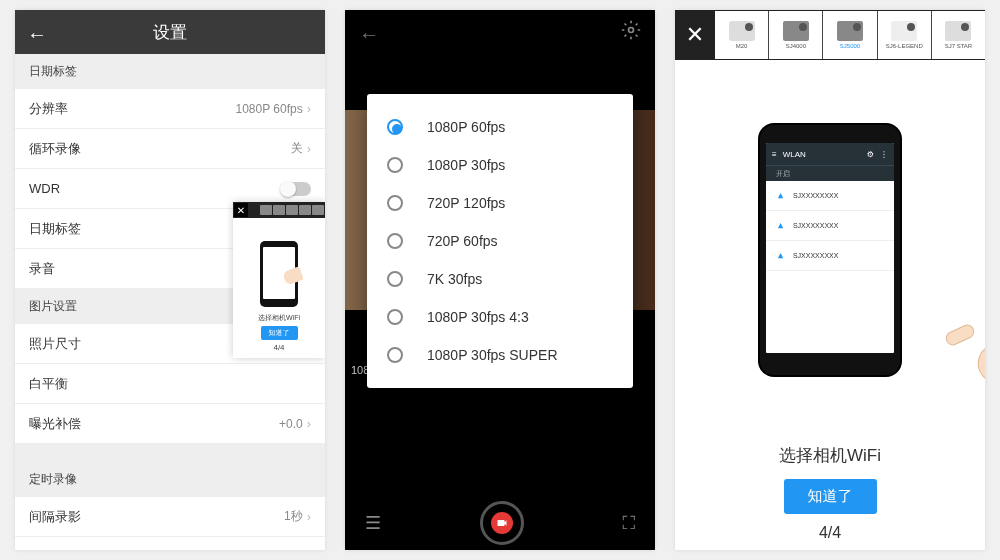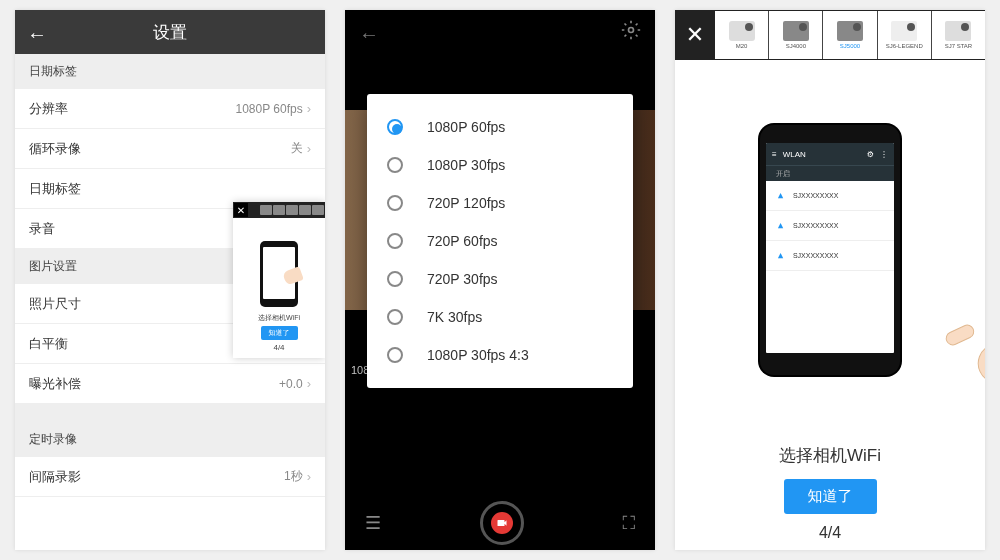--- a/index.html
+++ b/index.html
@@ -86,20 +86,24 @@
       <span class="lbl">分辨率</span>
       <span class="val">1080P 60fps</span>
       <span class="chev">›</span>
     </div>
     <div class="row">
       <span class="lbl">循环录像</span>
       <span class="val">关</span>
       <span class="chev">›</span>
     </div>
     <div class="row">
+      <span class="lbl">WDR</span>
+      <span class="toggle"></span>
+    </div>
+    <div class="row">
       <span class="lbl">日期标签</span>
     </div>
     <div class="row">
       <span class="lbl">录音</span>
     </div>
     <div class="sec-hdr">图片设置</div>
     <div class="row">
       <span class="lbl">照片尺寸</span>
     </div>
     <div class="row">
@@ -167,29 +171,29 @@
         <div class="s2-opt">
           <span class="radio"></span>
           <span>720P 120fps</span>
         </div>
         <div class="s2-opt">
           <span class="radio"></span>
           <span>720P 60fps</span>
         </div>
         <div class="s2-opt">
           <span class="radio"></span>
-          <span>720P 30fps</span>
-        </div>
-        <div class="s2-opt">
-          <span class="radio"></span>
           <span>7K 30fps</span>
         </div>
         <div class="s2-opt">
           <span class="radio"></span>
           <span>1080P 30fps 4:3</span>
+        </div>
+        <div class="s2-opt">
+          <span class="radio"></span>
+          <span>1080P 30fps SUPER</span>
         </div>
       </div>
   </div>
   <div class="s2-bot">
     <span class="s2-ico">☰</span>
     <div class="s2-rec">
       <div class="s2-rec-inner">
         <svg width="12" height="12" viewBox="0 0 24 24" fill="#fff">
             <path d="M17 10.5V7a1 1 0 0 0-1-1H4a1 1 0 0 0-1 1v10a1 1 0 0 0 1 1h12a1 1 0 0 0 1-1v-3.5l4 4v-11l-4 4z"></path>
           </svg>

